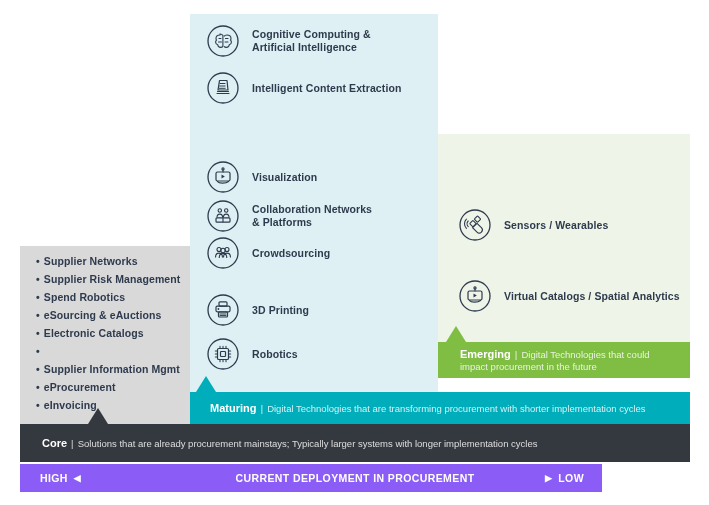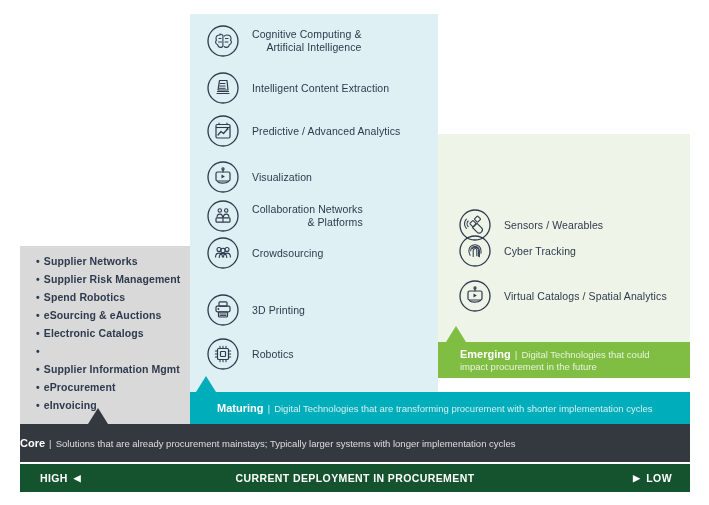--- a/index.html
+++ b/index.html
@@ -15,46 +15,46 @@
   
   #core-list{position:absolute;left:36px;top:252px;width:160px;}
   .core-item{display:flex;align-items:flex-start;font-size:10.5px;font-weight:bold;
              color:#2e3a4d;line-height:18px;letter-spacing:.1px;white-space:nowrap;}
   .core-bullet{margin-right:4px;}
 
   
   .row{position:absolute;display:flex;align-items:center;}
   .ico{width:34px;height:34px;flex:0 0 34px;margin-right:12px;}
   .ico svg{display:block;width:34px;height:34px;}
-  .row-label{font-size:10.5px;font-weight:normal;color:#2e3a4d;line-height:13px;letter-spacing:.1px;text-align:right;}
+  .row-label{font-size:10.5px;font-weight:bold;color:#2e3a4d;line-height:13px;letter-spacing:.1px;}
   .row-label .l2{display:block;}
 
   
   .banner{position:absolute;display:flex;align-items:center;}
   #maturing-banner{left:190px;top:392px;width:500px;height:32px;background:#00aebb;}
   #emerging-banner{left:438px;top:342px;width:252px;height:36px;background:#7fbe42;}
   #core-banner{left:20px;top:424px;width:670px;height:38px;background:#34383f;}
 
   .bn-text{font-size:9.5px;line-height:12px;color:#ffffff;}
   .bn-strong{font-weight:bold;font-size:11px;}
   .bn-sep{opacity:.55;margin:0 4px;font-weight:bold;}
   .bn-sub{opacity:.82;font-weight:normal;}
-  #maturing-banner .bn-text{margin-left:27px;}
+  #maturing-banner .bn-text{margin-left:20px;}
   #emerging-banner .bn-text{margin-left:22px;max-width:216px;}
-  #core-banner .bn-text{}
+  #core-banner .bn-text{margin-left:22px;}
 
   
   .tri{position:absolute;width:0;height:0;border-left:10px solid transparent;
        border-right:10px solid transparent;}
   #tri-core{left:88px;top:408px;border-bottom:16px solid #34383f;}
   #tri-maturing{left:196px;top:376px;border-bottom:16px solid #00aebb;}
   #tri-emerging{left:446px;top:326px;border-bottom:16px solid #7fbe42;}
 
   
-  #axis-bar{position:absolute;left:20px;top:464px;width:670px;height:28px;background:#14532d;}
+  #axis-bar{position:absolute;left:20px;top:464px;width:582px;height:28px;background:#8b5cf6;}
   #axis-bar .ax{position:absolute;top:0;height:28px;display:flex;align-items:center;
                 color:#ffffff;font-size:10.5px;font-weight:bold;letter-spacing:.4px;}
   #axis-high{left:20px;}
   #axis-center{left:0;width:670px;justify-content:center;}
   #axis-low{right:18px;}
   .arrow-glyph{font-size:9px;}
   #axis-high .arrow-glyph{margin-left:6px;}
   #axis-low .arrow-glyph{margin-right:6px;}
 </style>
 </head>
@@ -126,35 +126,20 @@
       <path d="M11 22.5h12M11.5 20.5h11" stroke="#2e3a4d" stroke-width="1.2" stroke-linecap="round"></path>
       <path d="M12 19l1.5-9.5h7.5L22 19z" fill="none" stroke="#2e3a4d" stroke-width="1.2" stroke-linejoin="round"></path>
       <path d="M14 12.5h5M13.7 15h5.5M13.4 17.3h5.8" stroke="#2e3a4d" stroke-width="1" stroke-linecap="round"></path>
         </svg>
     </span>
     <span class="row-label">
       <span>Intelligent Content Extraction</span>
     </span>
   </div>
 
-  <div class="row" style="left:206px;top:114px;">
-    <span class="ico">
-      <svg viewBox="0 0 34 34">
-          <circle cx="17" cy="17" r="15" fill="none" stroke="#2e3a4d" stroke-width="1.3"></circle>
-      <rect x="10" y="10.5" width="14" height="13.5" rx="1.2" fill="none" stroke="#2e3a4d" stroke-width="1.2"></rect>
-      <path d="M10 13.5h14" stroke="#2e3a4d" stroke-width="1.1"></path>
-      <path d="M13 10.5V9M21 10.5V9" stroke="#2e3a4d" stroke-width="1.1" stroke-linecap="round"></path>
-      <path d="M12 21l3-3.5 2.5 2 4-4.5" fill="none" stroke="#2e3a4d" stroke-width="1.2" stroke-linecap="round" stroke-linejoin="round"></path>
-      <circle cx="21.5" cy="15" r="1" fill="#2e3a4d"></circle>
-        </svg>
-    </span>
-    <span class="row-label">
-      <span>Predictive / Advanced Analytics</span>
-    </span>
-  </div>
 
   <div class="row" style="left:206px;top:160px;">
     <span class="ico">
       <svg viewBox="0 0 34 34">
           <circle cx="17" cy="17" r="15" fill="none" stroke="#2e3a4d" stroke-width="1.3"></circle>
       <rect x="10" y="12" width="14" height="9" rx="1.5" fill="none" stroke="#2e3a4d" stroke-width="1.2"></rect>
       <path d="M15.5 14.6l3.3 1.9-3.3 1.9z" fill="#2e3a4d"></path>
       <path d="M17 12V9.5" stroke="#2e3a4d" stroke-width="1.1" stroke-linecap="round"></path>
       <circle cx="17" cy="9" r="1.1" fill="none" stroke="#2e3a4d" stroke-width="1.1"></circle>
       <path d="M11.5 21.5c1.5 2.2 8.5 2.2 11 0" fill="none" stroke="#2e3a4d" stroke-width="1.2" stroke-linecap="round"></path>
@@ -237,38 +222,20 @@
       <rect x="12.6" y="13.4" width="4.6" height="4.6" rx=".7" transform="rotate(45 14.9 15.7)" fill="none" stroke="#2e3a4d" stroke-width="1.1"></rect>
       <path d="M19 15.3l4.4 4.4a3.1 3.1 0 0 1-4.4 4.4l-4.4-4.4z" fill="none" stroke="#2e3a4d" stroke-width="1.1"></path>
       <path d="M10.2 18.6a4 4 0 0 1 0-5.6M8.4 20.4a6.5 6.5 0 0 1 0-9.2" fill="none" stroke="#2e3a4d" stroke-width="1.1" stroke-linecap="round"></path>
         </svg>
     </span>
     <span class="row-label">
       <span>Sensors / Wearables</span>
     </span>
   </div>
 
-  <div class="row" style="left:458px;top:234px;">
-    <span class="ico">
-      <svg viewBox="0 0 34 34">
-          <circle cx="17" cy="17" r="15" fill="none" stroke="#2e3a4d" stroke-width="1.3"></circle>
-      <g fill="none" stroke="#2e3a4d" stroke-width="1.05" stroke-linecap="round">
-      <path d="M17 14.2c1 0 1.8.9 1.8 2v5.5"></path>
-      <path d="M14.4 14.6c.6-.8 1.5-1.3 2.6-1.3 1.9 0 3.4 1.5 3.4 3.4v5.6"></path>
-      <path d="M12.7 16.8c0-2.4 1.9-4.4 4.3-4.4s4.4 2 4.4 4.4v6"></path>
-      <path d="M11.2 18.8c-.2-.7-.3-1.4-.3-2.1 0-3.3 2.7-6 6.1-6 3.3 0 6 2.7 6 6v2.5"></path>
-      <path d="M15.2 22.4V16.6c0-1 .8-1.8 1.8-1.8"></path>
-      <path d="M12.1 21.3c-.3-.6-.5-1.2-.6-1.8"></path>
-      </g>
-        </svg>
-    </span>
-    <span class="row-label">
-      <span>Cyber Tracking</span>
-    </span>
-  </div>
 
   <div class="row" style="left:458px;top:279px;">
     <span class="ico">
       <svg viewBox="0 0 34 34">
           <circle cx="17" cy="17" r="15" fill="none" stroke="#2e3a4d" stroke-width="1.3"></circle>
       <rect x="10" y="12" width="14" height="9" rx="1.5" fill="none" stroke="#2e3a4d" stroke-width="1.2"></rect>
       <path d="M15.5 14.6l3.3 1.9-3.3 1.9z" fill="#2e3a4d"></path>
       <path d="M17 12V9.5" stroke="#2e3a4d" stroke-width="1.1" stroke-linecap="round"></path>
       <circle cx="17" cy="9" r="1.1" fill="none" stroke="#2e3a4d" stroke-width="1.1"></circle>
       <path d="M11.5 21.5c1.5 2.2 8.5 2.2 11 0" fill="none" stroke="#2e3a4d" stroke-width="1.2" stroke-linecap="round"></path>

